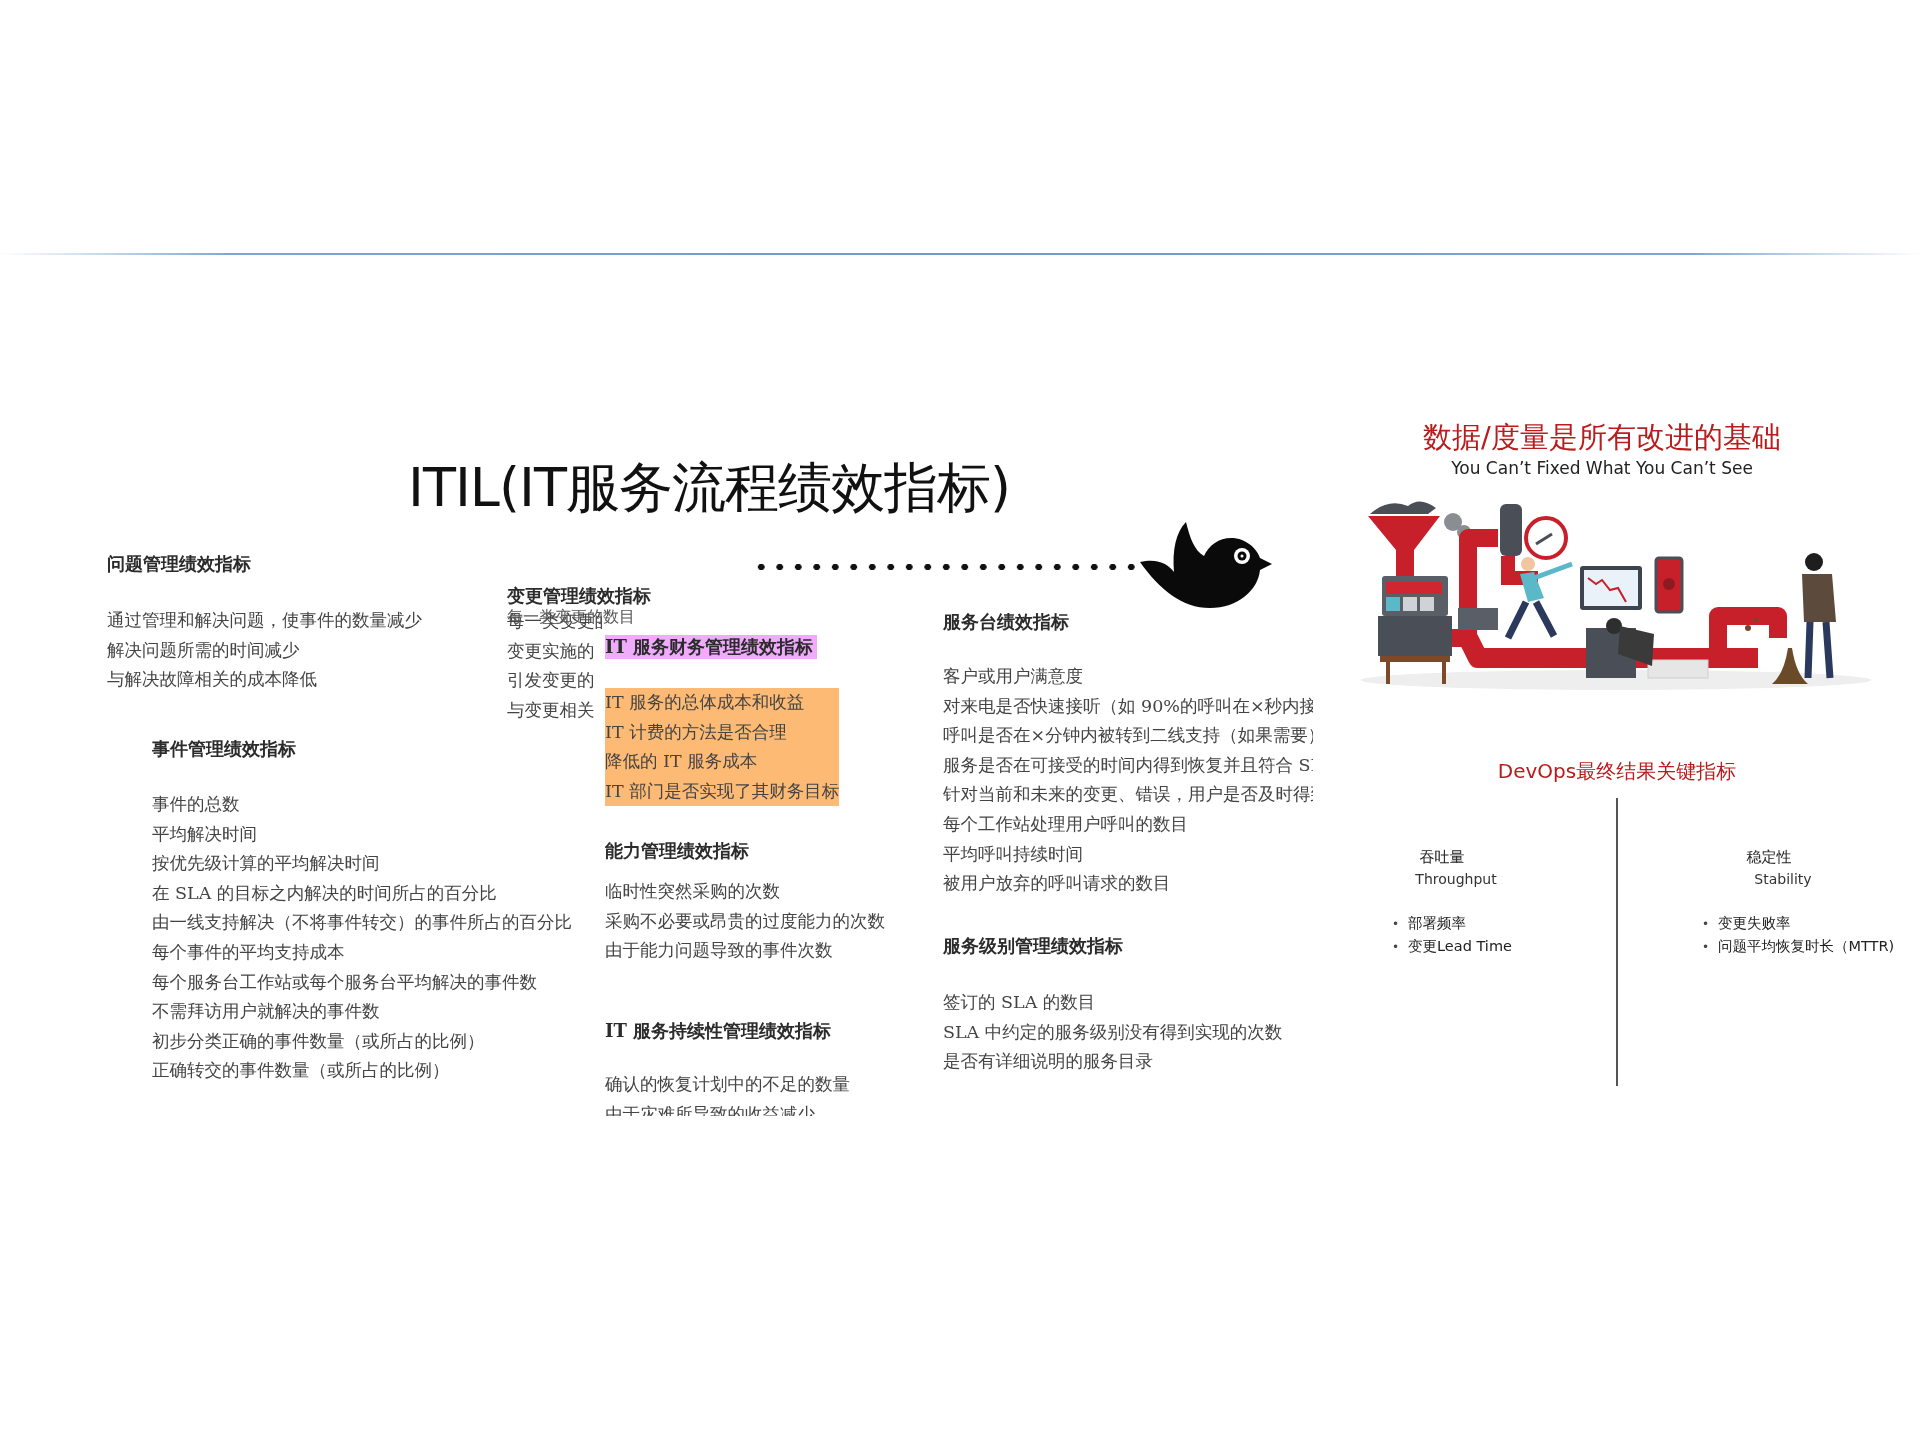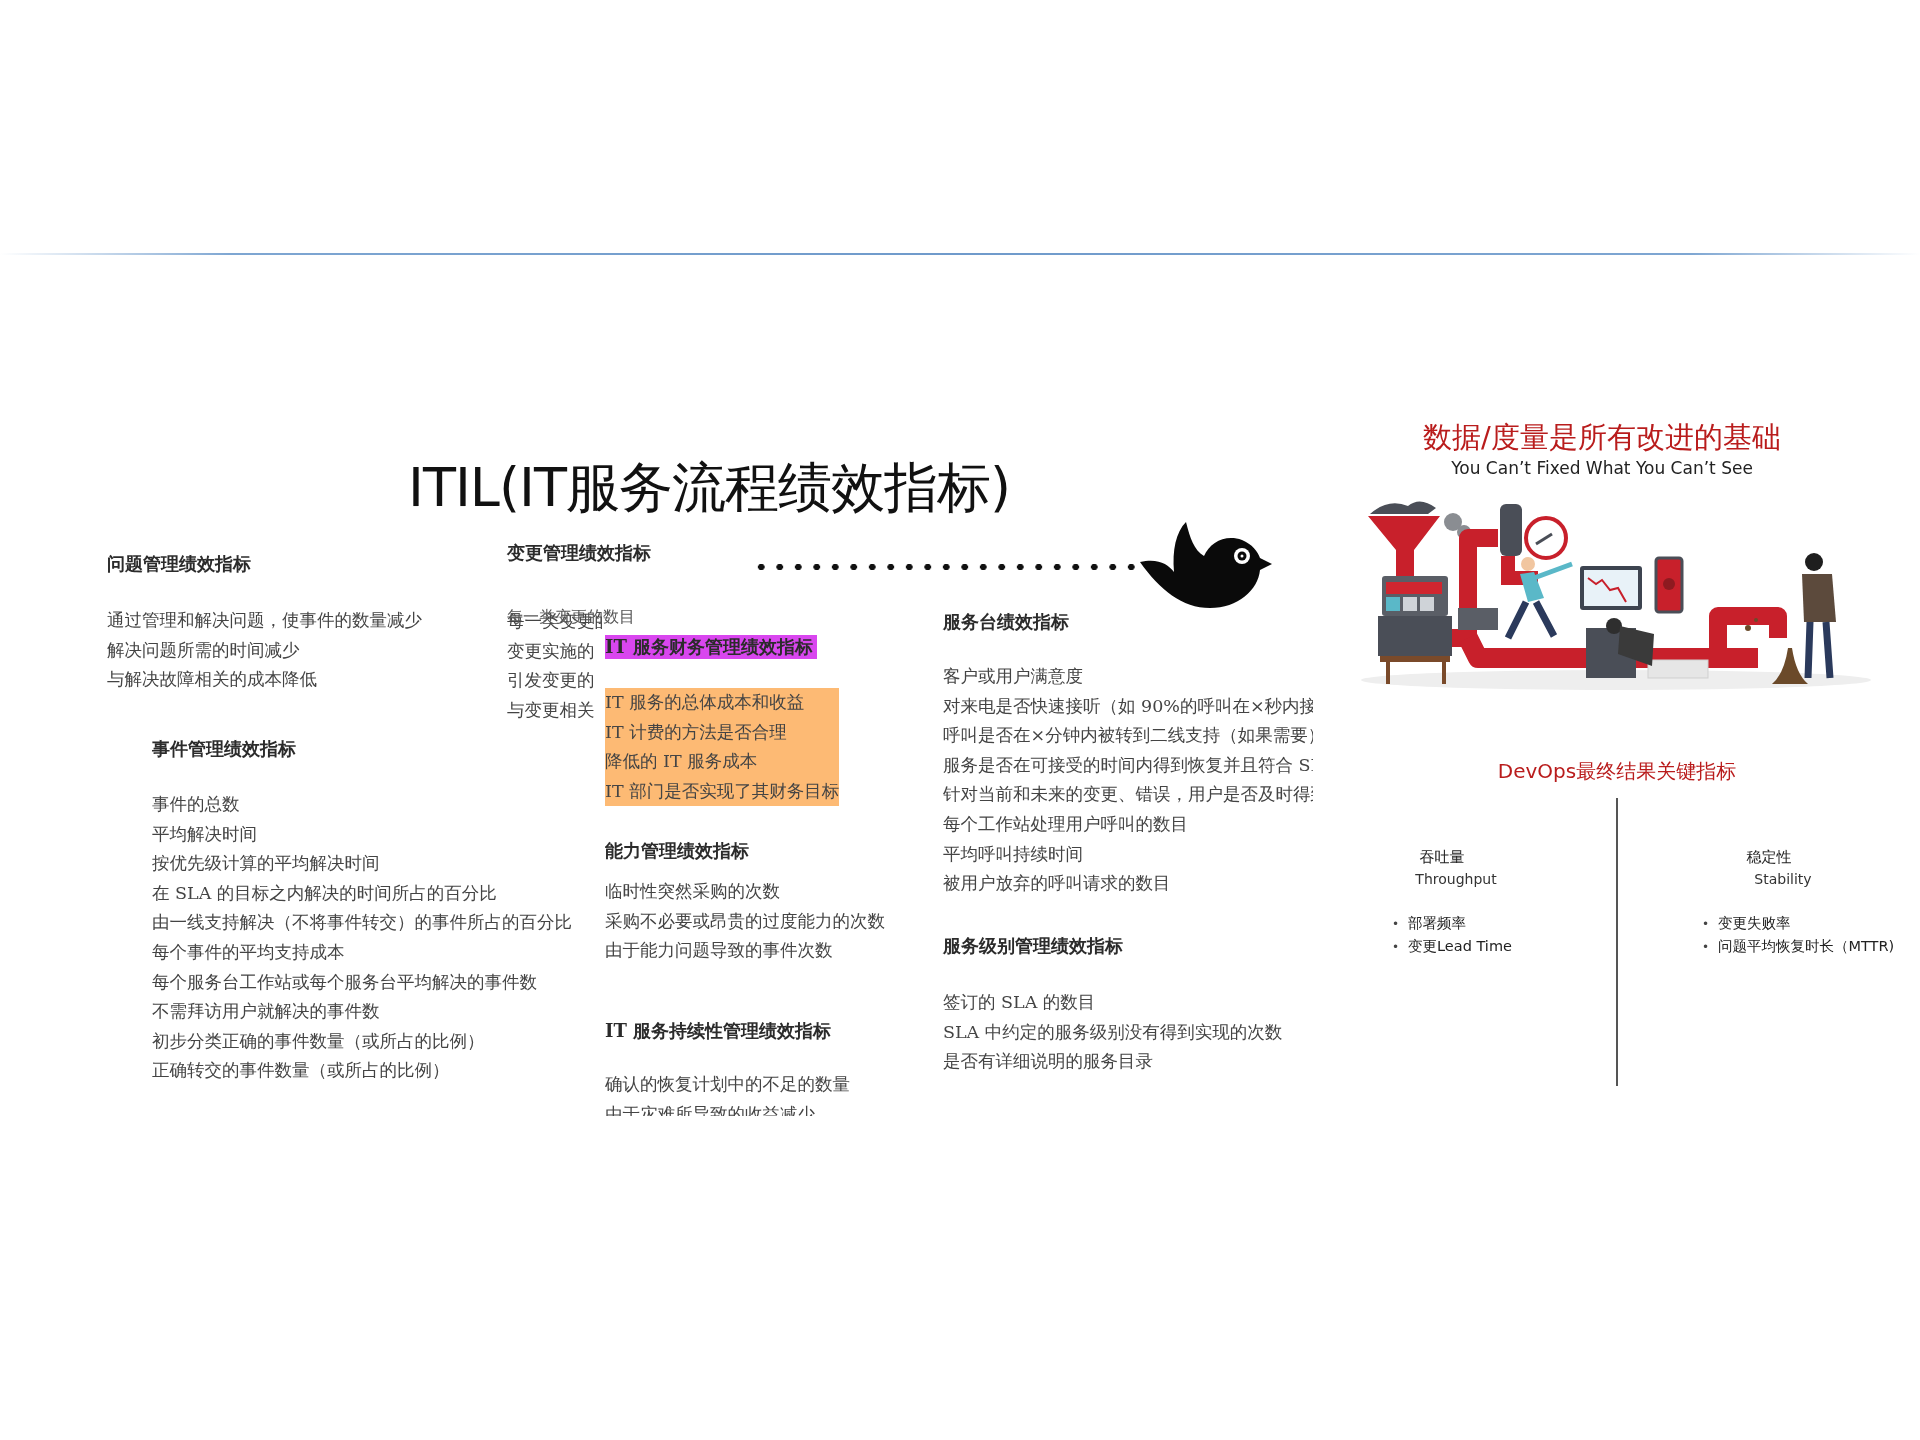--- a/index.html
+++ b/index.html
@@ -53,38 +53,38 @@
 
 <div class="slide-title">ITIL(IT服务流程绩效指标)</div>
 
 <div class="sec-head" style="left:107px; top:552px;">问题管理绩效指标</div>
 <ul class="sec-body" style="left:107px; top:606px;">
   <li>通过管理和解决问题，使事件的数量减少</li>
   <li>解决问题所需的时间减少</li>
   <li>与解决故障相关的成本降低</li>
 </ul>
 
-<div class="sec-head" style="left:507px; top:541px;">变更管理绩效指标</div>
+<div class="sec-head" style="left:507px; top:584px;">变更管理绩效指标</div>
 <ul class="sec-body clip" style="left:507px; top:607px; width:95px;">
   <li style="width:130px; background:#fff;">每一类变更的数目</li>
   <li>变更实施的</li>
   <li>引发变更的</li>
   <li>与变更相关</li>
 </ul>
 <div class="abs" style="left:507px; top:607px; font-size:16px; color:#555;">每一类变更的数目</div>
 
 <div class="dots"></div>
 <svg class="bird" viewBox="0 0 136 90">
   <path d="M2 42 C20 38 30 44 36 52 C34 30 38 12 48 2 C52 18 56 30 66 36 C72 22 88 14 104 20 C114 24 120 32 122 38 L134 44 L122 50 C120 70 100 88 72 88 C44 88 22 70 2 42 Z" fill="#0a0a0a"></path>
   <circle cx="104" cy="36" r="8" fill="#fff"></circle>
   <circle cx="104" cy="36" r="4.5" fill="#0a0a0a"></circle>
   <circle cx="104" cy="36" r="1.5" fill="#fff"></circle>
 </svg>
 
-<div class="sec-head" style="left:605px; top:635px; background:#d946ef; padding-right:4px;">IT 服务财务管理绩效指标</div>
+<div class="sec-head" style="left:605px; top:635px; background:#f0abfc; padding-right:4px;">IT 服务财务管理绩效指标</div>
 <ul class="sec-body" style="left:605px; top:688px; background:#fdba74;">
   <li>IT 服务的总体成本和收益</li>
   <li>IT 计费的方法是否合理</li>
   <li>降低的 IT 服务成本</li>
   <li>IT 部门是否实现了其财务目标</li>
 </ul>
 
 <div class="sec-head" style="left:152px; top:737px;">事件管理绩效指标</div>
 <ul class="sec-body clip" style="left:152px; top:790px; width:446px;">
   <li>事件的总数</li>

